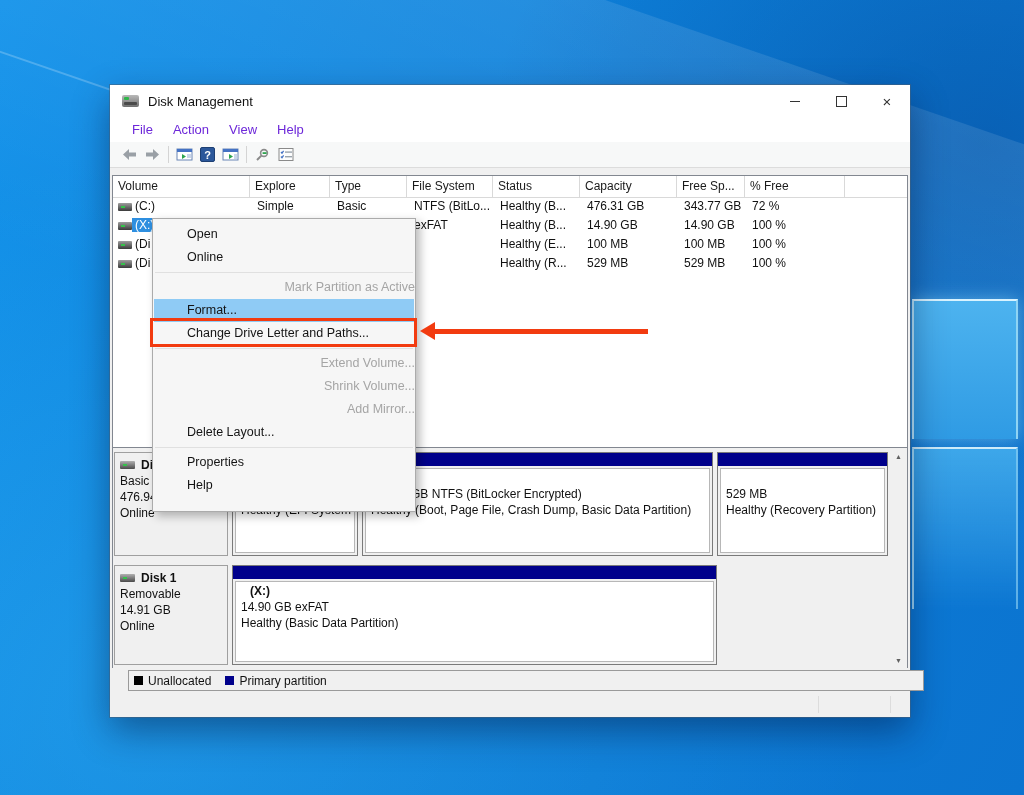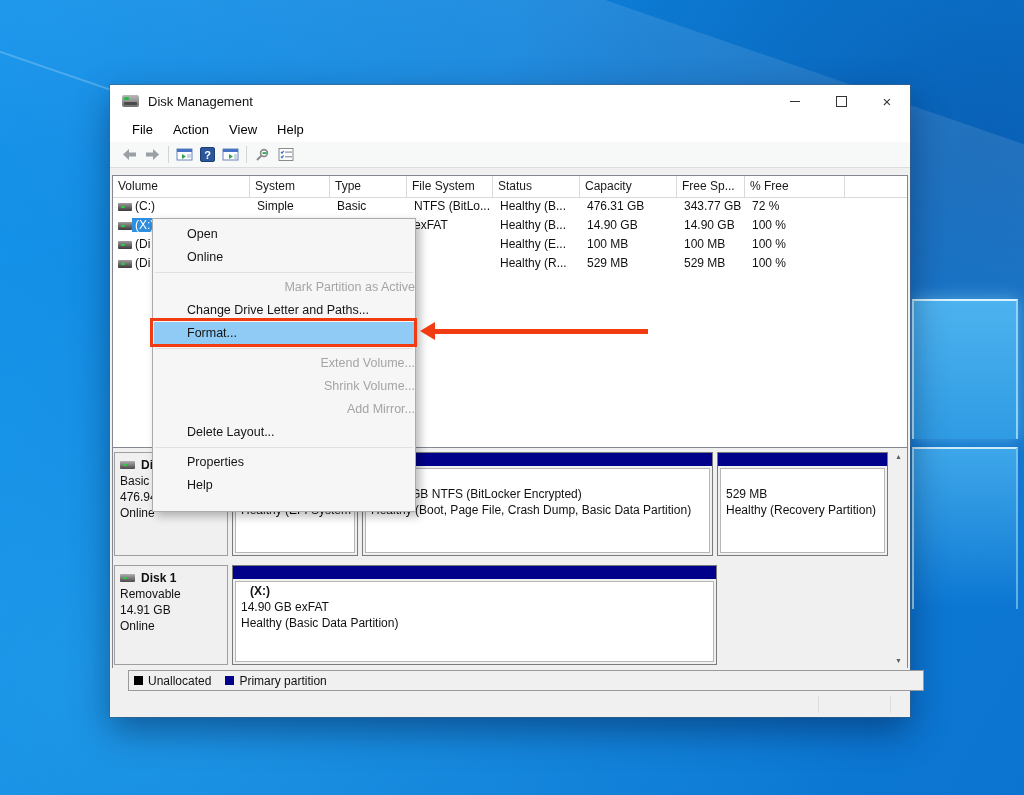--- a/index.html
+++ b/index.html
@@ -23,21 +23,21 @@
   .app-ic{width:17px;height:12px;margin-left:12px;position:relative;background:linear-gradient(#b9b9b9,#6f6f6f);border-radius:2px;}
   .app-ic:before{content:"";position:absolute;left:2px;top:2px;width:5px;height:3px;background:#2fb64a;border-radius:1px;}
   .app-ic:after{content:"";position:absolute;left:2px;bottom:2px;width:13px;height:3px;background:#4a4a4a;border-radius:1px;}
   .title{margin-left:9px;font-size:13px;color:#111;}
   .winctl{margin-left:auto;display:flex;height:100%;}
   .ctl{width:46px;height:100%;display:flex;align-items:center;justify-content:center;color:#333;}
   .minbar{width:10px;height:1px;background:#333;display:block;}
   .maxbox{width:9px;height:9px;border:1px solid #333;display:block;}
   .cls{font-size:15px;}
 
-  .menubar{position:absolute;left:0;top:32px;width:100%;height:25px;background:#fff;display:flex;align-items:center;padding-left:12px;box-sizing:border-box;font-size:13px;color:#000000;}
+  .menubar{position:absolute;left:0;top:32px;width:100%;height:25px;background:#fff;display:flex;align-items:center;padding-left:12px;box-sizing:border-box;font-size:13px;color:#6d28d9;}
   .menubar span{padding:0 10px;}
   .toolbar{position:absolute;left:0;top:57px;width:100%;height:26px;background:#f7f8f8;border-bottom:1px solid #dcdcdc;display:flex;align-items:center;padding-left:8px;box-sizing:border-box;}
   .tbi{width:23px;height:20px;display:flex;align-items:center;justify-content:center;}
   .tbsep{width:1px;height:17px;background:#d4d4d4;margin:0 4px;}
 
   
   .frame{position:absolute;left:2px;top:90px;width:796px;height:493px;border:1px solid #828790;box-sizing:border-box;background:#fff;}
   .list{position:absolute;left:0;top:0;width:100%;height:271px;background:#fff;overflow:hidden;}
   .lhead{position:absolute;left:0;top:0;width:100%;height:21px;display:flex;border-bottom:1px solid #d9d9d9;font-size:12px;color:#1a1a1a;}
   .hc{box-sizing:border-box;border-right:1px solid #d9d9d9;padding:3px 0 0 5px;white-space:nowrap;overflow:hidden;}
@@ -173,21 +173,21 @@
             <rect x="7" y="9" width="7" height="1.4" fill="#9aa4ad"></rect>
           </svg>
       </div>
     </div>
 
     <div class="frame">
 
       <div class="list">
         <div class="lhead">
           <div class="hc h0">Volume</div>
-          <div class="hc h1">System</div>
+          <div class="hc h1">Explore</div>
           <div class="hc h2">Type</div>
           <div class="hc h3">File System</div>
           <div class="hc h4">Status</div>
           <div class="hc h5">Capacity</div>
           <div class="hc h6">Free Sp...</div>
           <div class="hc h7">% Free</div>
           <div class="hc h8"></div>
         </div>
 
         <div class="lrow r0">
@@ -308,22 +308,22 @@
     <div class="statusbar">
       <div class="ssep ss1"></div>
       <div class="ssep ss2"></div>
     </div>
 
     <div class="ctxmenu">
       <div class="mi">Open</div>
       <div class="mi">Online</div>
       <div class="msep"></div>
       <div class="mi dis">Mark Partition as Active</div>
+      <div class="mi hl">Format...</div>
       <div class="mi">Change Drive Letter and Paths...</div>
-      <div class="mi hl">Format...</div>
       <div class="msep"></div>
       <div class="mi dis">Extend Volume...</div>
       <div class="mi dis">Shrink Volume...</div>
       <div class="mi dis">Add Mirror...</div>
       <div class="mi">Delete Layout...</div>
       <div class="msep"></div>
       <div class="mi">Properties</div>
       <div class="mi">Help</div>
     </div>
 

